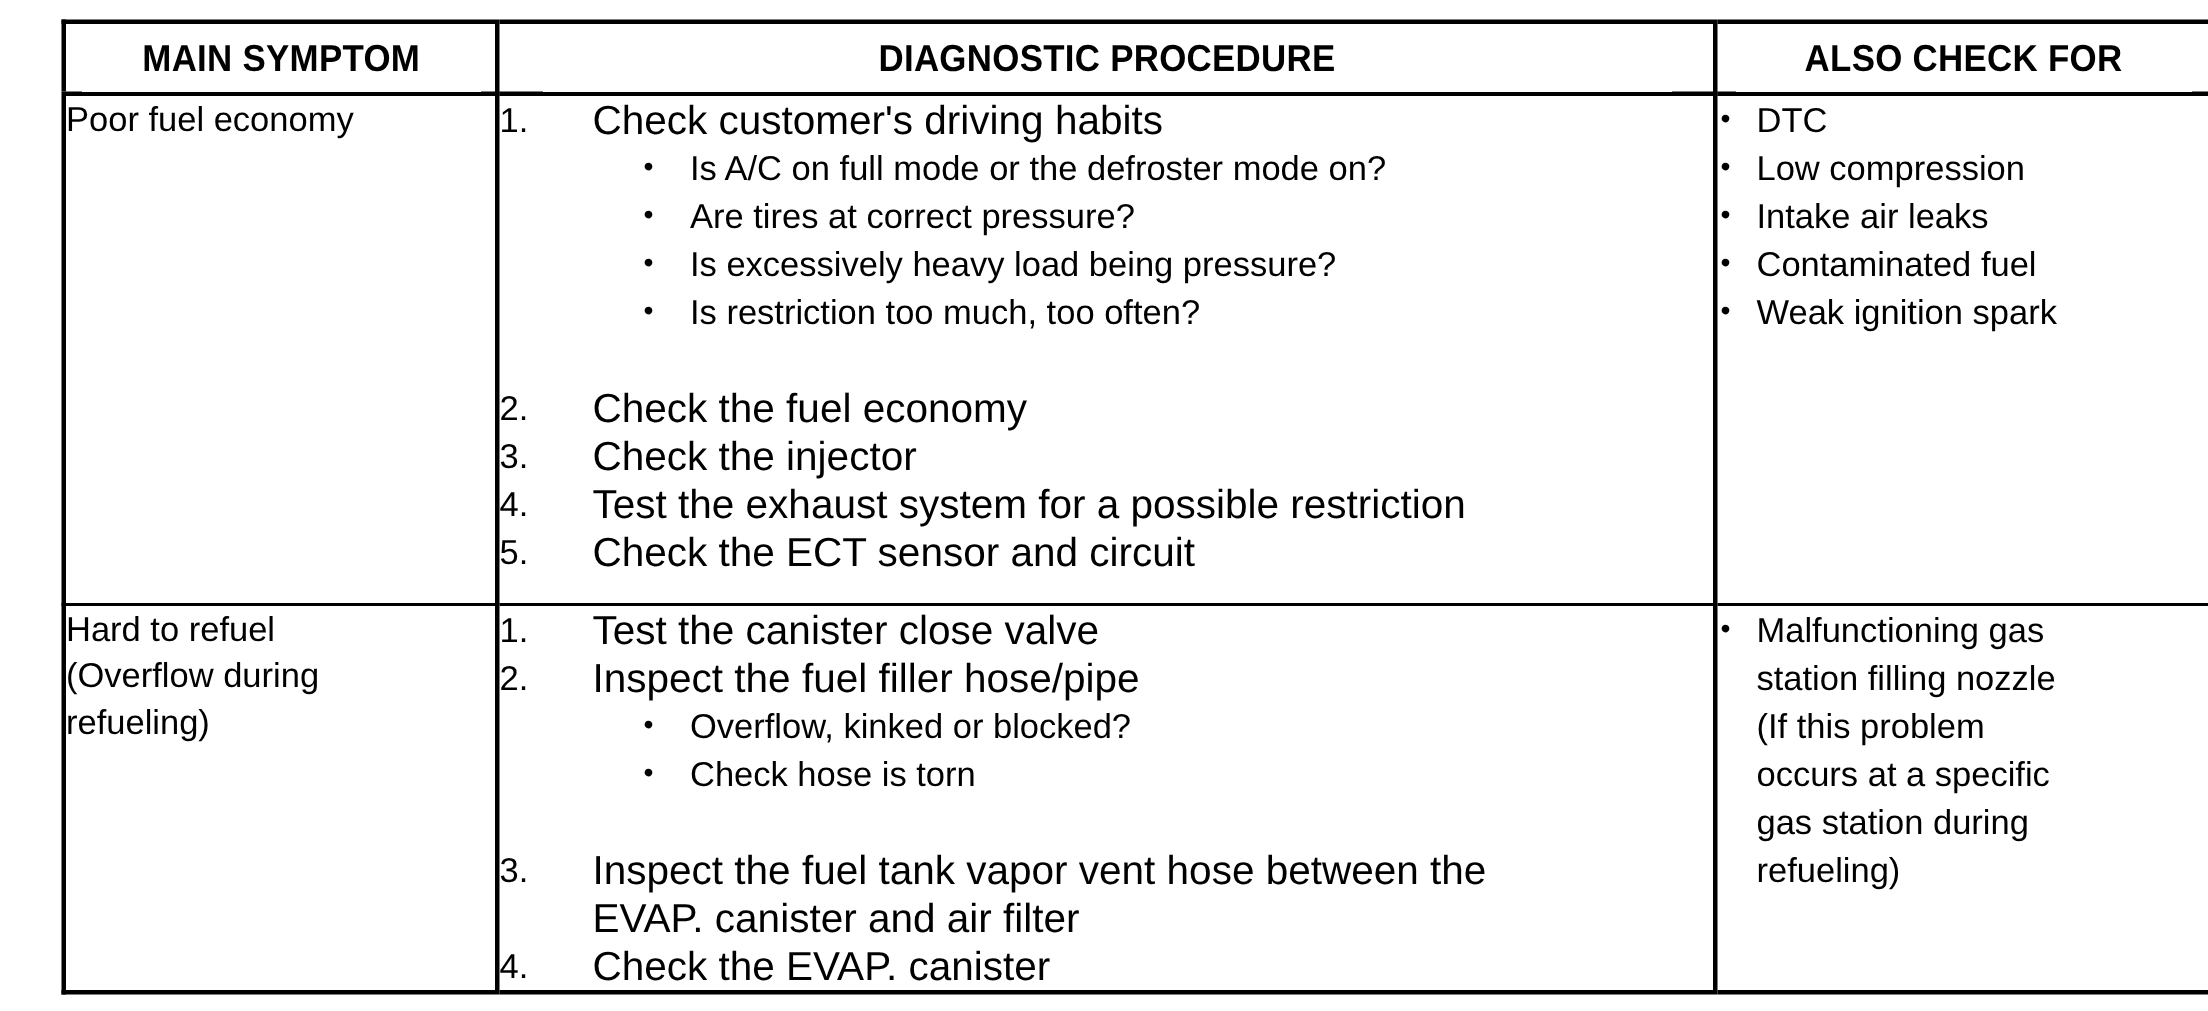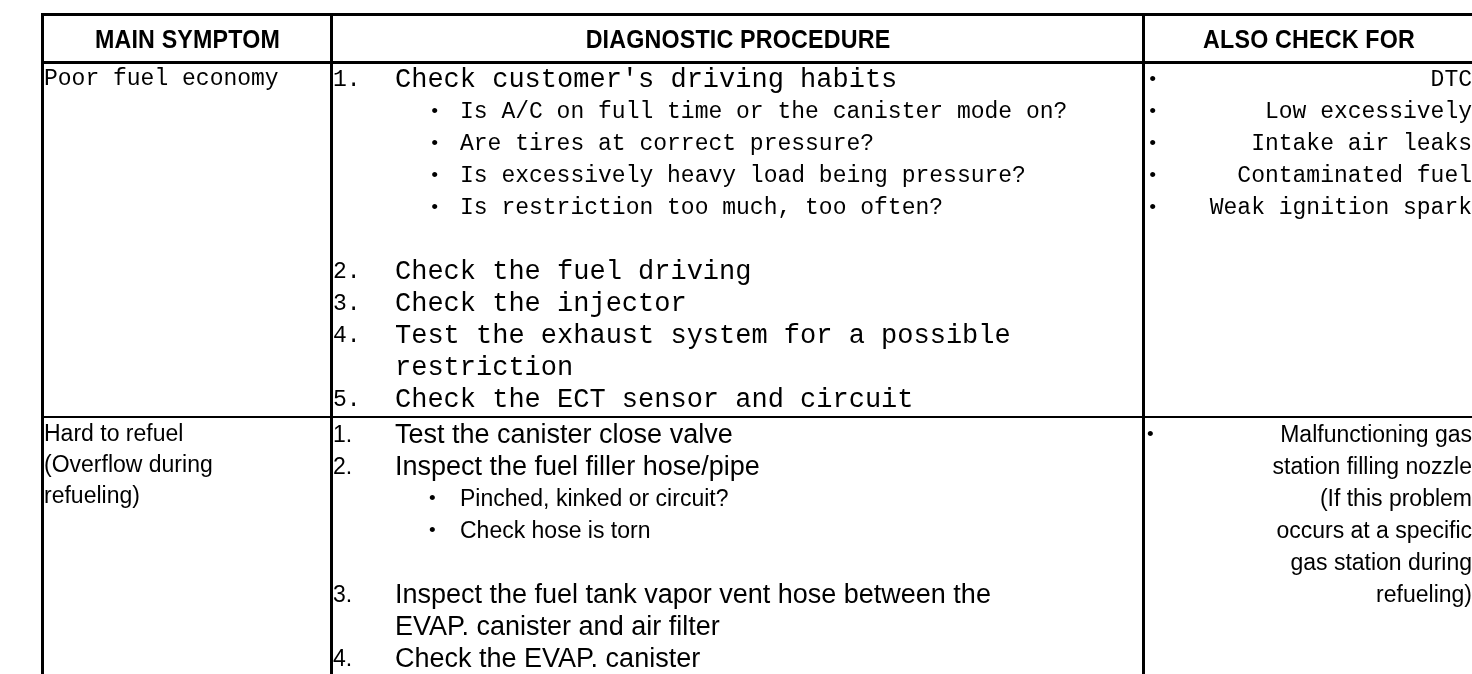--- a/index.html
+++ b/index.html
@@ -43,21 +43,21 @@
   }
 
   .col-symptom { width: 289px; }
   .col-proc    { width: 812px; }
   .col-check   { width: 330px; }
 
   
   .vrule-r { border-right: 3px solid #000 !important; }
   
   .hrule-b { border-bottom: 3px solid #000 !important; }
-  .hrule-b-thin { border-bottom: 2px solid #000 !important; font-family: Liberation Mono, monospace; }
+  .hrule-b-thin { border-bottom: 2px solid #000 !important; }
 
   
   .hdr-row th {
     height: 45px;
     text-align: center;
     vertical-align: middle;
     font-weight: bold;
     font-size: 25px;
     letter-spacing: 0.2px;
     transform: scaleX(0.93);
@@ -158,21 +158,20 @@
     left: 2px;
     top: 0;
     font-size: 19px;
     line-height: 32px;
   }
   .bullist > li .btext {
     display: block;
     font-size: 23px;
     line-height: 32px;
     white-space: pre-line;
-    text-align: right;
   }
 </style>
 </head>
 <body>
 
 <div class="page">
 
   <table class="dtable">
     <colgroup>
       <col class="col-symptom">
@@ -203,40 +202,40 @@
 
         <td class="cell-pad-proc vrule-r hrule-b-thin">
           <ol class="numlist">
 
             <li>
               <span class="num">1.</span>
               <span class="li-text">Check customer's driving habits</span>
               <ul class="sublist">
                 <li>
                   <span class="bullet">•</span>
-                  <span>Is A/C on full time or the canister mode on?</span>
+                  <span>Is A/C on full mode or the defroster mode on?</span>
                 </li>
                 <li>
                   <span class="bullet">•</span>
                   <span>Are tires at correct pressure?</span>
                 </li>
                 <li>
                   <span class="bullet">•</span>
                   <span>Is excessively heavy load being pressure?</span>
                 </li>
                 <li>
                   <span class="bullet">•</span>
                   <span>Is restriction too much, too often?</span>
                 </li>
               </ul>
             </li>
 
             <li class="spaced">
               <span class="num">2.</span>
-              <span class="li-text">Check the fuel driving</span>
+              <span class="li-text">Check the fuel economy</span>
             </li>
             <li>
               <span class="num">3.</span>
               <span class="li-text">Check the injector</span>
             </li>
             <li>
               <span class="num">4.</span>
               <span class="li-text">Test the exhaust system for a possible restriction</span>
             </li>
             <li>
@@ -248,21 +247,21 @@
         </td>
 
         <td class="cell-pad-check hrule-b-thin">
           <ul class="bullist">
             <li>
               <span class="bullet">•</span>
               <span class="btext">DTC</span>
             </li>
             <li>
               <span class="bullet">•</span>
-              <span class="btext">Low excessively</span>
+              <span class="btext">Low compression</span>
             </li>
             <li>
               <span class="bullet">•</span>
               <span class="btext">Intake air leaks</span>
             </li>
             <li>
               <span class="bullet">•</span>
               <span class="btext">Contaminated fuel</span>
             </li>
             <li>
@@ -287,21 +286,21 @@
               <span class="num">1.</span>
               <span class="li-text">Test the canister close valve</span>
             </li>
 
             <li>
               <span class="num">2.</span>
               <span class="li-text">Inspect the fuel filler hose/pipe</span>
               <ul class="sublist">
                 <li>
                   <span class="bullet">•</span>
-                  <span>Pinched, kinked or circuit?</span>
+                  <span>Overflow, kinked or blocked?</span>
                 </li>
                 <li>
                   <span class="bullet">•</span>
                   <span>Check hose is torn</span>
                 </li>
               </ul>
             </li>
 
             <li class="spaced">
               <span class="num">3.</span>

